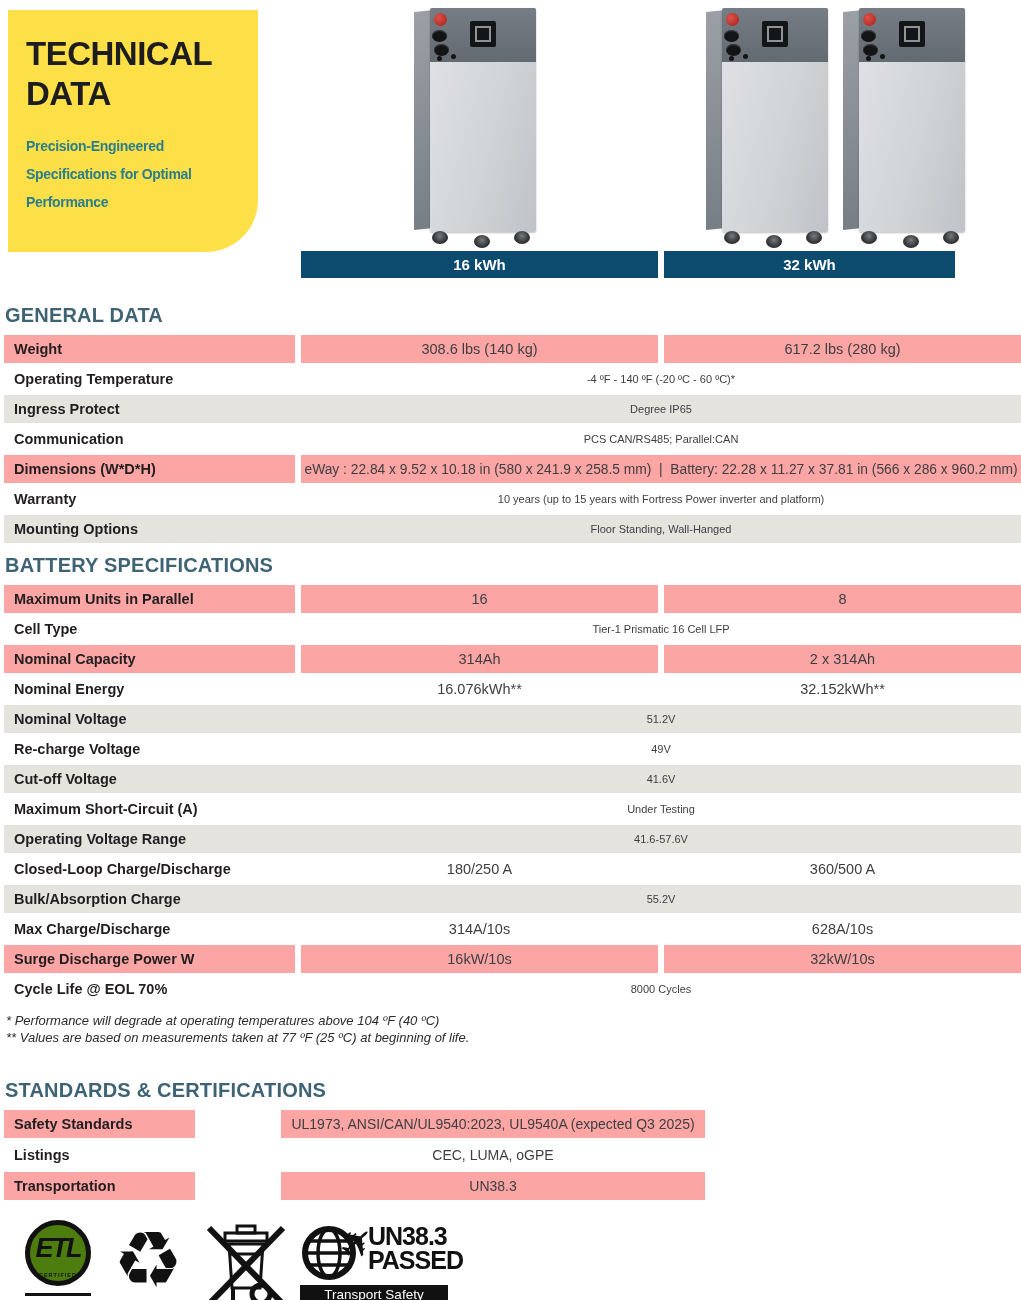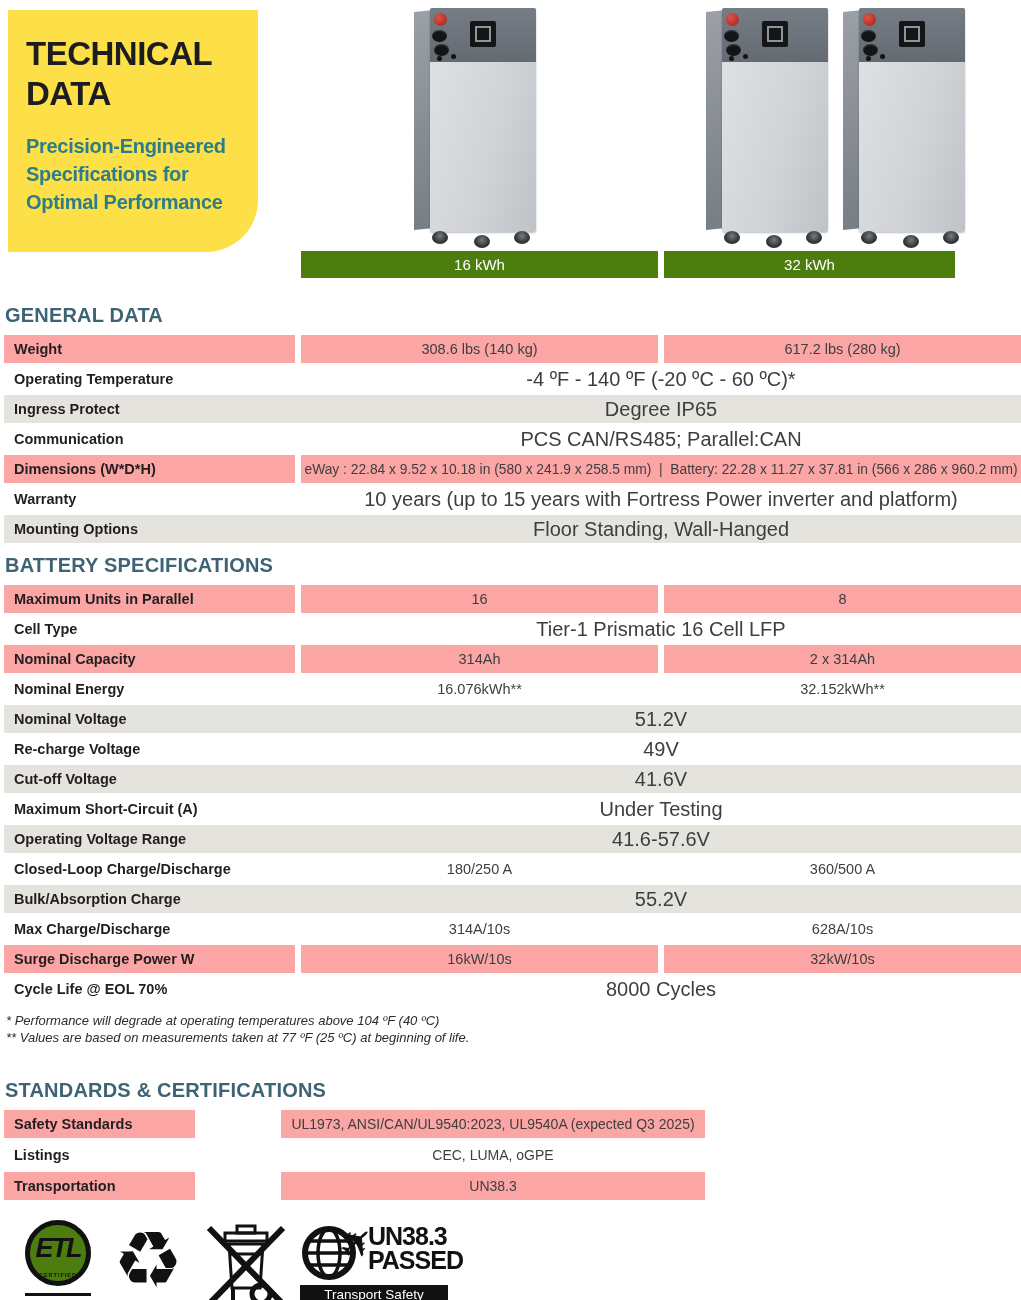--- a/index.html
+++ b/index.html
@@ -12,21 +12,21 @@
   }
   .page { position:relative; width:1021px; height:1300px; }
 
   
   .header { position:relative; height:290px; }
   .intro-box {
     position:absolute; left:8px; top:10px; width:250px; height:242px;
     background:#fde047; border-radius:0 0 52px 0; padding:24px 12px 0 18px;
   }
   .t1 { font-size:33px; line-height:40px; font-weight:700; color:#1D1D1F; letter-spacing:-0.5px; width:200px; }
-  .t2 { margin-top:18px; font-size:20px; line-height:28px; font-weight:700; color:#2B7D8B; letter-spacing:-0.3px; }
+  .t2 { margin-top:18px; font-size:14px; line-height:28px; font-weight:700; color:#2B7D8B; letter-spacing:-0.3px; }
 
   
   .unit { position:absolute; top:8px; width:122px; height:236px; }
   .u-side { position:absolute; left:0; top:4px; width:20px; height:218px;
     background:linear-gradient(#9aa0a6,#787e85); transform:skewY(-6deg); transform-origin:top left; }
   .u-front { position:absolute; left:16px; top:0; width:106px; height:224px;
     background:linear-gradient(105deg,#e0e2e5 0%,#d2d5d8 55%,#bfc2c6 100%);
     border-radius:2px; overflow:hidden; box-shadow:0 1px 2px rgba(0,0,0,.25); }
   .u-top { height:54px; background:linear-gradient(#777d85,#646a72); position:relative; }
   .u-emblem { position:absolute; top:13px; left:50%; margin-left:-13px; width:26px; height:26px; background:#141517; border-radius:2px; }
@@ -34,39 +34,39 @@
   .u-estop { position:absolute; top:5px; left:4px; width:13px; height:13px; border-radius:50%;
     background:radial-gradient(circle at 35% 35%, #e0524a, #a41e18); }
   .u-port { position:absolute; width:15px; height:12px; border-radius:50%; background:#131416; box-shadow:inset 0 1px 1px #43464a; }
   .p1 { top:22px; left:2px; } .p2 { top:36px; left:4px; }
   .u-dot { position:absolute; width:5px; height:5px; border-radius:50%; background:#131416; }
   .d1 { top:48px; left:7px; } .d2 { top:46px; left:21px; }
   .u-wheel { position:absolute; bottom:0; width:16px; height:13px; border-radius:50%;
     background:radial-gradient(circle at 50% 38%, #777b7f, #26282a 72%); }
   .w1 { left:18px; } .w2 { left:60px; bottom:-4px; } .w3 { left:100px; }
 
-  .bar { position:absolute; top:251px; height:27px; background:#4d7c0f; color:#fff;
-    display:flex; align-items:center; justify-content:center; font-size:15px; font-weight:400; }
+  .bar { position:absolute; top:251px; height:27px; background:#0c4a6e; color:#fff;
+    display:flex; align-items:center; justify-content:center; font-size:15px; font-weight:700; }
   .bar1 { left:301px; width:357px; }
   .bar2 { left:664px; width:291px; }
 
   
   h2 { margin:14px 0 8px 5px; font-size:20px; font-weight:700; color:#3D6374; letter-spacing:0.2px; }
   h2.tight { margin-top:11px; }
   h2.std { margin-top:33px; }
 
   
   .row { display:flex; height:28px; margin:0 0 2px 4px; }
   .row .lbl { flex:0 0 291px; display:flex; align-items:center; padding-left:10px;
     font-size:14.5px; font-weight:700; color:#221E1F; white-space:nowrap; }
   .row .sp { flex:0 0 6px; }
   .row .v { flex:0 0 357px; display:flex; align-items:center; justify-content:center;
     font-size:14.5px; color:#3E3E40; white-space:nowrap; }
   .row .vm { flex:1 1 auto; display:flex; align-items:center; justify-content:center;
-    font-size:20px; color:#3E3E40; white-space:nowrap; }
+    font-size:11px; color:#3E3E40; white-space:nowrap; }
   .gray { background:#fca5a5; }
   .row.full { background:#E4E3DE; }
   .row .vm.small { font-size:13.8px; }
 
   .footnotes { margin:9px 0 0 6px; font-style:italic; font-size:13px; line-height:17px; color:#2B2B2B; }
 
   
   .srow { display:flex; height:28px; margin:0 0 3px 4px;gap:40px; }
   .srow .lbl { flex:0 0 191px; display:flex; align-items:center; padding-left:10px;
     font-size:14.5px; font-weight:700; color:#221E1F; }

